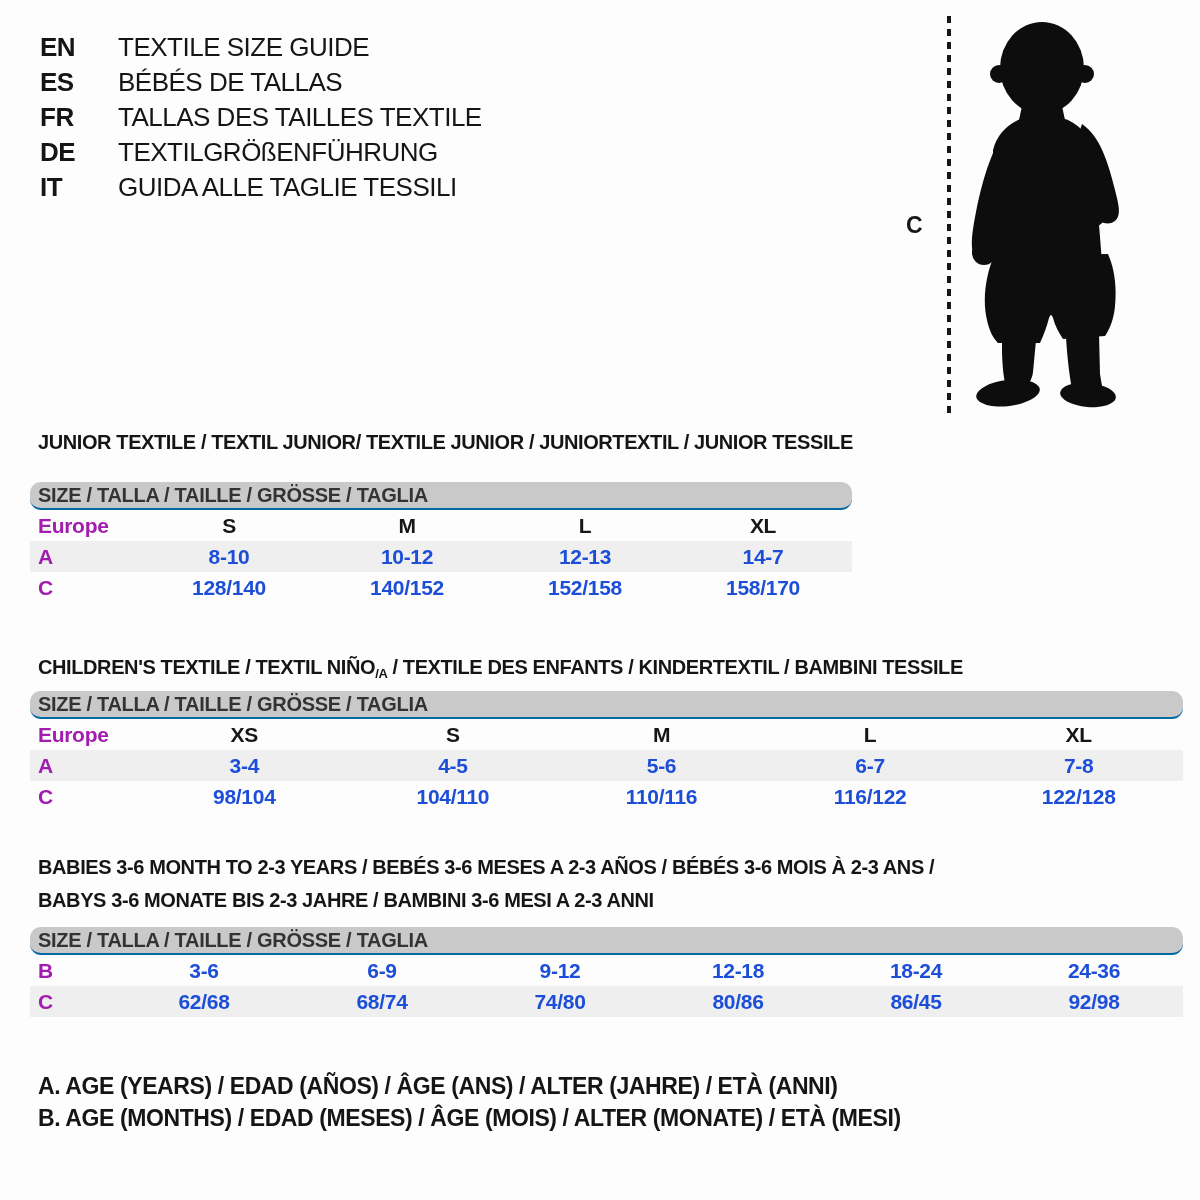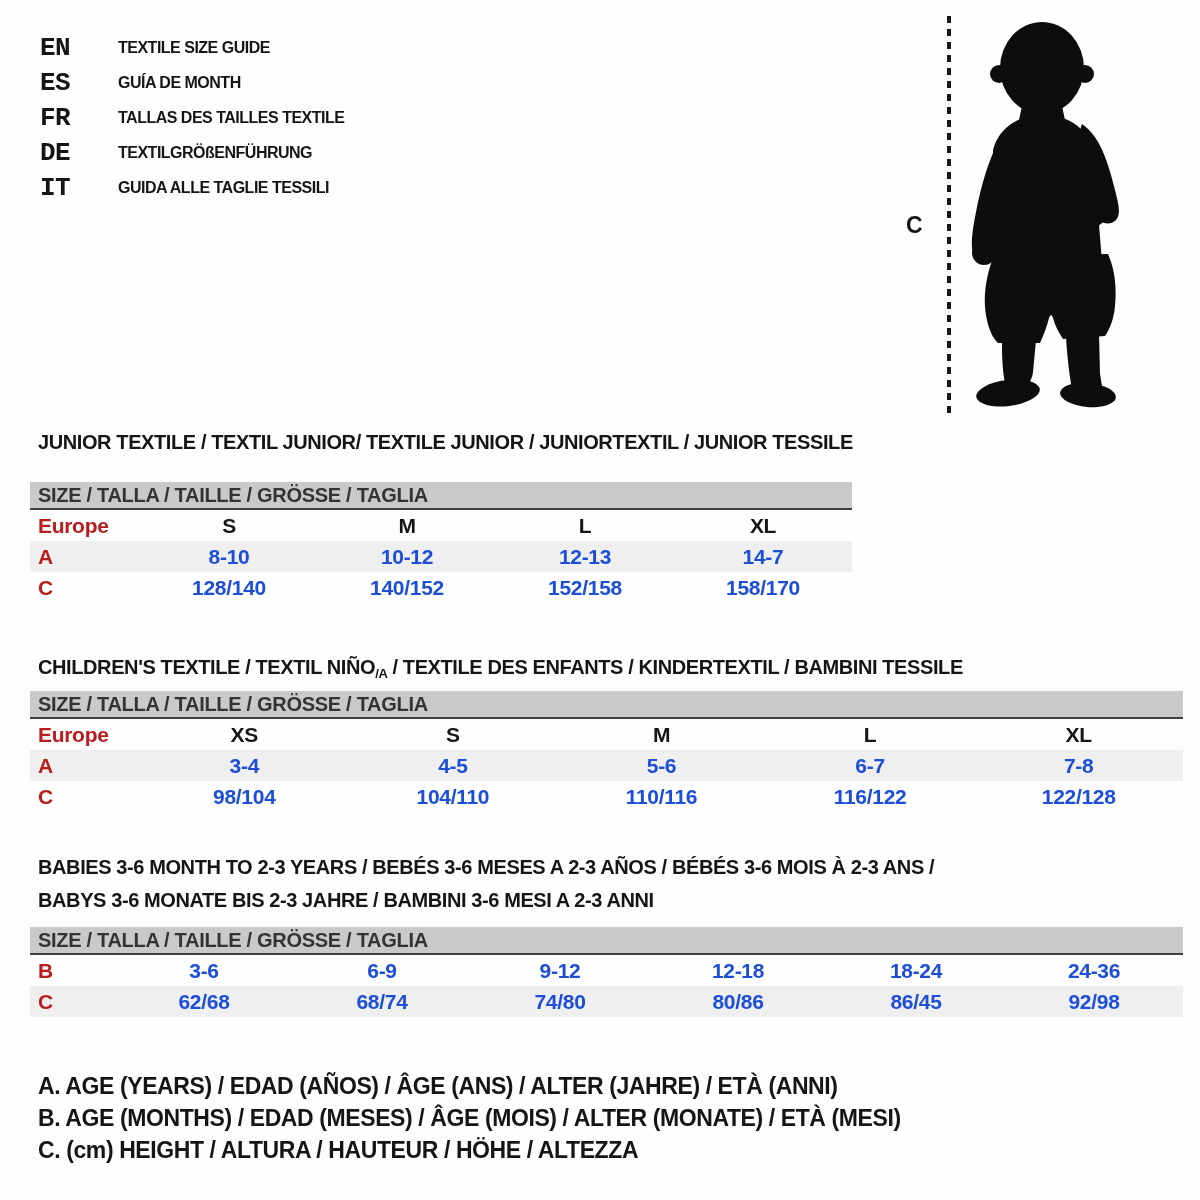--- a/index.html
+++ b/index.html
@@ -8,22 +8,22 @@
     position:relative;
     width:1200px;height:1200px;
     background:#fdfdfd;
     font-family:"Liberation Sans","DejaVu Sans",sans-serif;
     color:#151515;
     overflow:hidden;
   }
   
   .lang-block{position:absolute;left:40px;top:30px;}
   .lang-row{display:flex;height:35px;align-items:center;}
-  .lang-code{width:78px;font-size:26px;font-weight:700;letter-spacing:-0.5px;font-family:Liberation Mono, monospace;}
-  .lang-label{font-size:16px;font-weight:700;letter-spacing:-0.5px;white-space:nowrap;}
+  .lang-code{width:78px;font-size:26px;font-weight:700;letter-spacing:-0.5px;}
+  .lang-label{font-size:26px;font-weight:400;letter-spacing:-0.5px;white-space:nowrap;}
   
   .dashed-line{
     position:absolute;left:947px;top:16px;width:4px;height:402px;
     background:repeating-linear-gradient(to bottom,#161616 0 7px,transparent 7px 13px);
   }
   .c-label{position:absolute;left:906px;top:212px;font-size:23px;font-weight:700;}
   .baby-svg{position:absolute;left:962px;top:12px;width:180px;height:400px;}
   
   .sec-heading{
     position:absolute;left:38px;margin:0;
@@ -32,47 +32,47 @@
   .h-junior{top:431px;}
   .h-children{top:656px;}
   .h-babies{top:851px;line-height:33px;}
   .subsc{font-size:13px;vertical-align:-4px;}
   
   .stable{position:absolute;left:30px;}
   .t-junior{top:482px;width:822px;}
   .t-children{top:691px;width:1153px;}
   .t-babies{top:927px;width:1153px;}
   .size-bar{
-    height:28px;background:#c9c9c9;border-bottom:2px solid #404040;
-    display:flex;align-items:center;padding-left:8px;box-sizing:border-box;
+    height:28px;background:#c9c9c9;border-bottom:2px solid #0369a1;
+    display:flex;align-items:center;padding-left:8px;box-sizing:border-box;border-radius:11px;
   }
   .size-bar span{font-size:20px;font-weight:700;color:#333333;letter-spacing:-0.3px;}
   .trow{display:flex;height:31px;align-items:center;}
   .trow.alt{background:#efefef;}
-  .c0{width:110px;padding-left:8px;box-sizing:border-box;font-size:21px;font-weight:700;color:#b91c1c;letter-spacing:-0.3px;}
+  .c0{width:110px;padding-left:8px;box-sizing:border-box;font-size:21px;font-weight:700;color:#a21caf;letter-spacing:-0.3px;}
   .t-babies .c0{width:85px;}
   .cc{flex:1;text-align:center;font-size:21px;font-weight:700;color:#1d4ed8;letter-spacing:-0.3px;}
   .trow.head .cc{color:#161616;}
   
   .legend{position:absolute;left:38px;top:1070px;}
   .legend-line{font-size:23px;font-weight:700;letter-spacing:-0.4px;line-height:32px;white-space:nowrap;}
 </style>
 </head>
 <body>
 
 <div id="page">
 
   <div class="lang-block">
     <div class="lang-row">
       <span class="lang-code">EN</span>
       <span class="lang-label">TEXTILE SIZE GUIDE</span>
     </div>
     <div class="lang-row">
       <span class="lang-code">ES</span>
-      <span class="lang-label">GUÍA DE MONTH</span>
+      <span class="lang-label">BÉBÉS DE TALLAS</span>
     </div>
     <div class="lang-row">
       <span class="lang-code">FR</span>
       <span class="lang-label">TALLAS DES TAILLES TEXTILE</span>
     </div>
     <div class="lang-row">
       <span class="lang-code">DE</span>
       <span class="lang-label">TEXTILGRÖßENFÜHRUNG</span>
     </div>
     <div class="lang-row">
@@ -185,16 +185,15 @@
       <div class="cc">74/80</div>
       <div class="cc">80/86</div>
       <div class="cc">86/45</div>
       <div class="cc">92/98</div>
     </div>
   </section>
 
   <div class="legend">
     <div class="legend-line">A. AGE (YEARS) / EDAD (AÑOS) / ÂGE (ANS) / ALTER (JAHRE) / ETÀ (ANNI)</div>
     <div class="legend-line">B. AGE (MONTHS) / EDAD (MESES) / ÂGE (MOIS) / ALTER (MONATE) / ETÀ (MESI)</div>
-    <div class="legend-line">C. (cm) HEIGHT / ALTURA / HAUTEUR / HÖHE / ALTEZZA</div>
   </div>
 
 </div>
 
 </body></html>

